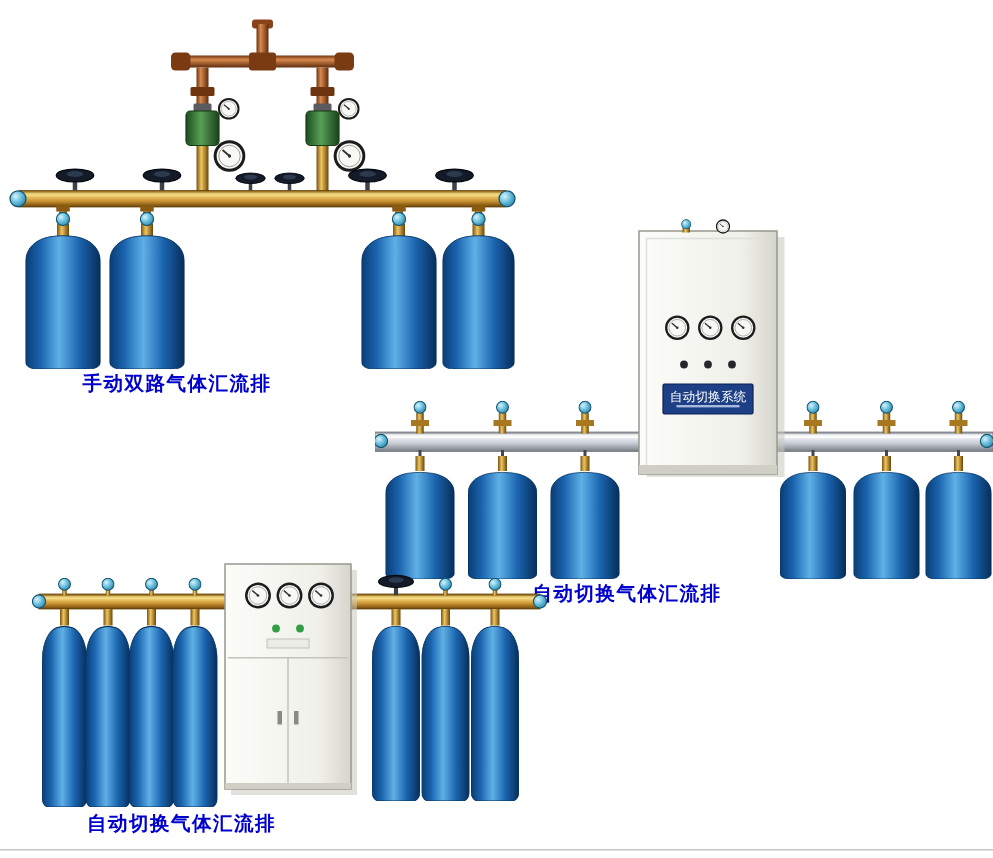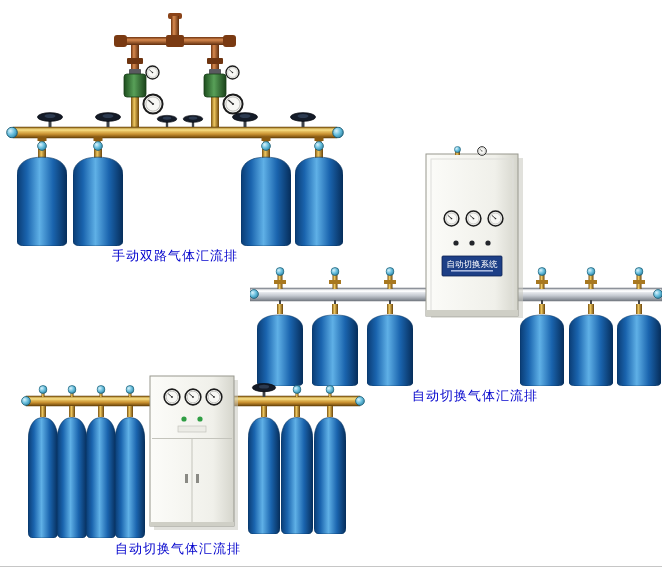--- a/index.html
+++ b/index.html
@@ -1,21 +1,21 @@
 <!DOCTYPE html>
 <html><head>
 <meta charset="utf-8">
 <style>
   html,body{margin:0;padding:0;background:#fff;}
   body{font-family:"DejaVu Sans","Liberation Sans",sans-serif;}
   .page{position:relative;width:662px;height:572px;background:#ffffff;overflow:hidden;}
   .photo{position:absolute;}
   .caption{
-    position:absolute;width:240px;text-align:center;
-    font-size:13px;font-weight:normal;color:#0000cc;letter-spacing:1px;
+    position:absolute;width:240px;text-align:left;
+    font-size:13px;font-weight:bold;color:#0000cc;letter-spacing:1px;
     font-family:"DejaVu Sans","Liberation Sans",sans-serif;
   }
   .bottom-rule{position:absolute;left:0;top:566px;width:662px;height:1px;background:#a0a0a0;opacity:.6;}
 </style>
 </head>
 <body>
 
 <svg width="0" height="0" style="position:absolute" aria-hidden="true">
   <defs>
     <linearGradient id="cylG" x1="0" y1="0" x2="1" y2="0">

